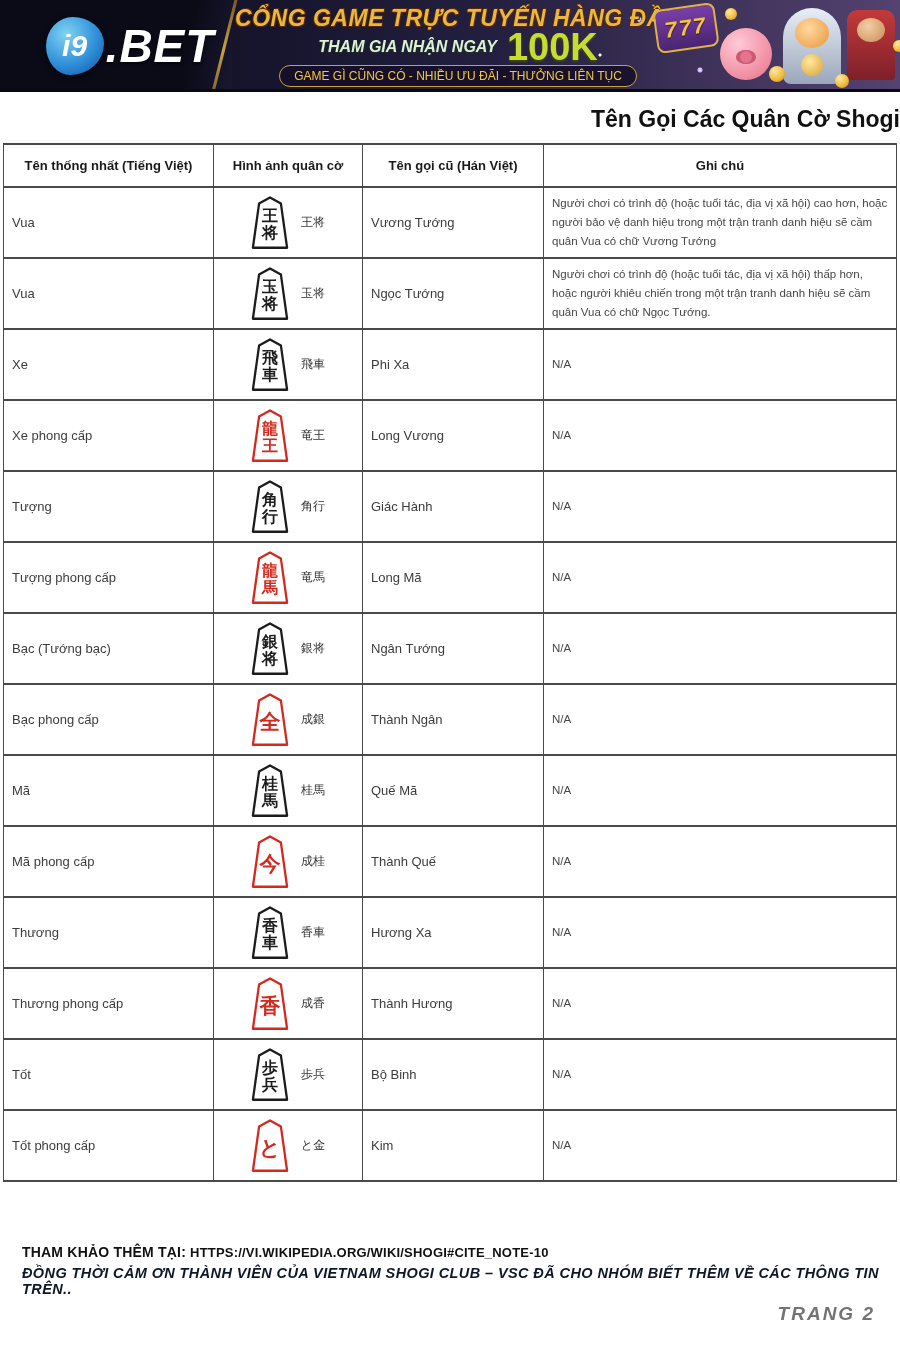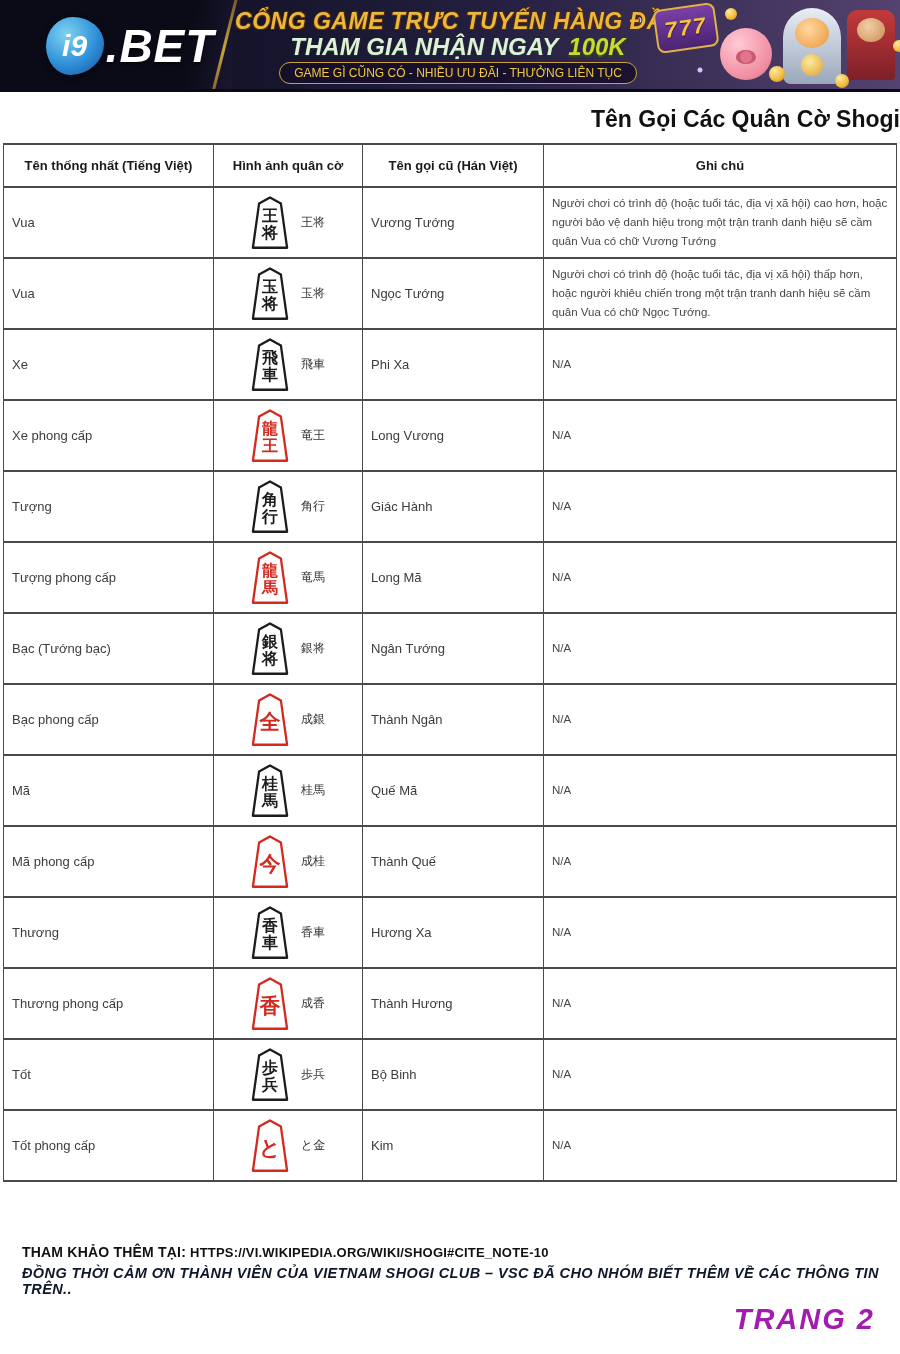--- a/index.html
+++ b/index.html
@@ -32,23 +32,23 @@
     box-shadow: 0 2px 6px rgba(0,0,0,.6); }
   .logo-pick span { color: #fff; font-size: 30px; font-weight: bold; font-style: italic; }
   .logo-bet { color: #fff; font-size: 46px; font-weight: 900; font-style: italic; letter-spacing: 1px;
     text-shadow: 0 2px 3px rgba(0,0,0,.7); }
 
   .banner-center { position: absolute; left: 248px; top: 0; width: 420px; height: 92px;
     display: flex; flex-direction: column; align-items: center; justify-content: center; }
   .b-line1 { color: #e8b93a; font-size: 23px; font-weight: 900; font-style: italic; white-space: nowrap;
     text-shadow: 1px 1px 0 #5a2708, -1px 1px 0 #5a2708, 1px -1px 0 #5a2708; letter-spacing: .5px; }
   .b-line2 { display: flex; align-items: center; gap: 10px; margin-top: -2px; }
-  .b-line2 .prefix { color: #dff0d8; font-size: 24px; font-weight: 900; font-style: italic; white-space: nowrap;
+  .b-line2 .prefix { color: #dff0d8; font-size: 16px; font-weight: 900; font-style: italic; white-space: nowrap;
     text-shadow: 0 1px 2px #1d3b1d; }
-  .b-line2 .amount { color: #c6dc2e; font-size: 24px; font-weight: 900; font-style: italic; line-height: .9;
+  .b-line2 .amount { color: #c6dc2e; font-size: 38px; font-weight: 900; line-height: .9;
     text-shadow: 0 2px 2px #3d4a00; }
   .pill { margin-top: 1px; background: rgba(22,14,40,.85); border: 1px solid #c9a23f; border-radius: 13px;
     padding: 3px 14px; color: #f0c93f; font-size: 12px; font-weight: normal; white-space: nowrap; }
 
   .banner-art { position: absolute; right: 0; top: 0; width: 235px; height: 92px; }
   .slot-box { position: absolute; left: -10px; top: 6px; width: 62px; height: 44px; border-radius: 8px;
     background: linear-gradient(#7a3fa8, #4a2470); border: 2px solid #e0b24a; transform: rotate(-8deg);
     display: flex; align-items: center; justify-content: center; }
   .slot-box span { color: #f4c63f; font-weight: 900; font-size: 22px; font-style: italic; letter-spacing: 2px;
     text-shadow: 0 1px 1px #3a0f55; }
@@ -92,22 +92,22 @@
   .piece.black { color: #1c1c1c; }
   .piece.red { color: #d3291f; }
   .piece.single .kanji { font-size: 21px; }
   .piece-label { font-size: 12px; color: #333; }
 
   
   .footer { position: absolute; left: 22px; top: 1244px; width: 860px; color: #111; }
   .ref-line { font-weight: 900; font-size: 14px; letter-spacing: .2px; }
   .ref-line .url { font-size: 13px; }
   .thanks-line { margin-top: 5px; font-style: italic; font-weight: bold; font-size: 14.5px; color: #0f172a; letter-spacing: .4px; }
-  .page-number { position: absolute; right: 25px; top: 1303px; font-size: 29px; font-weight: bold;
-    font-style: italic; color: #a21caf; letter-spacing: 2px; }
+  .page-number { position: absolute; right: 25px; top: 1303px; font-size: 19px; font-weight: bold;
+    font-style: italic; color: #737373; letter-spacing: 2px; }
 </style>
 </head>
 <body>
 
 <div class="banner">
   <div class="banner-sparkles"></div>
 
   <div class="logo-zone">
     <div class="logo-pick">
       <span>i9</span>

